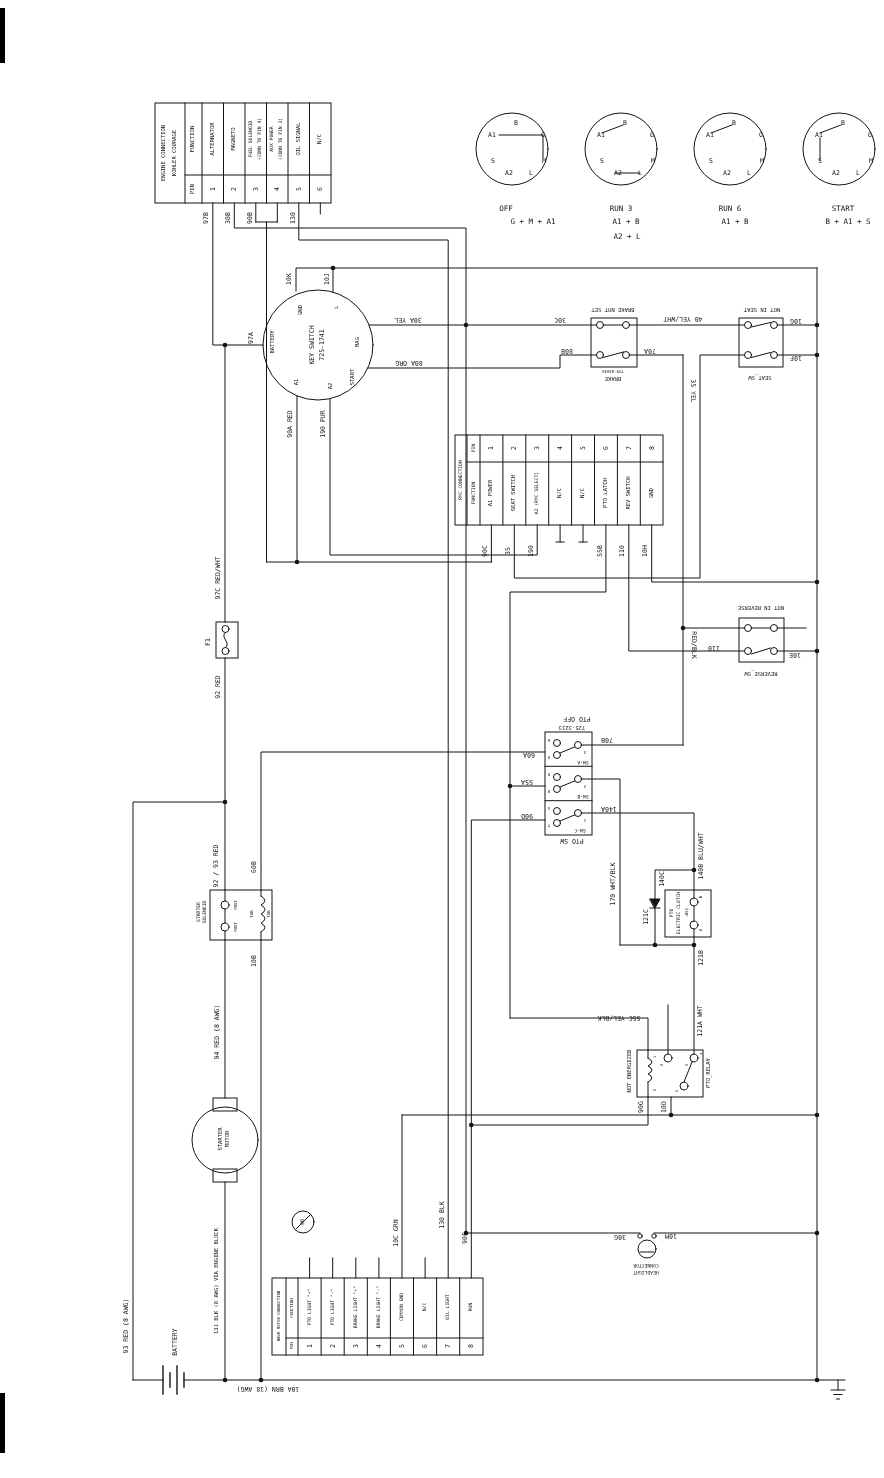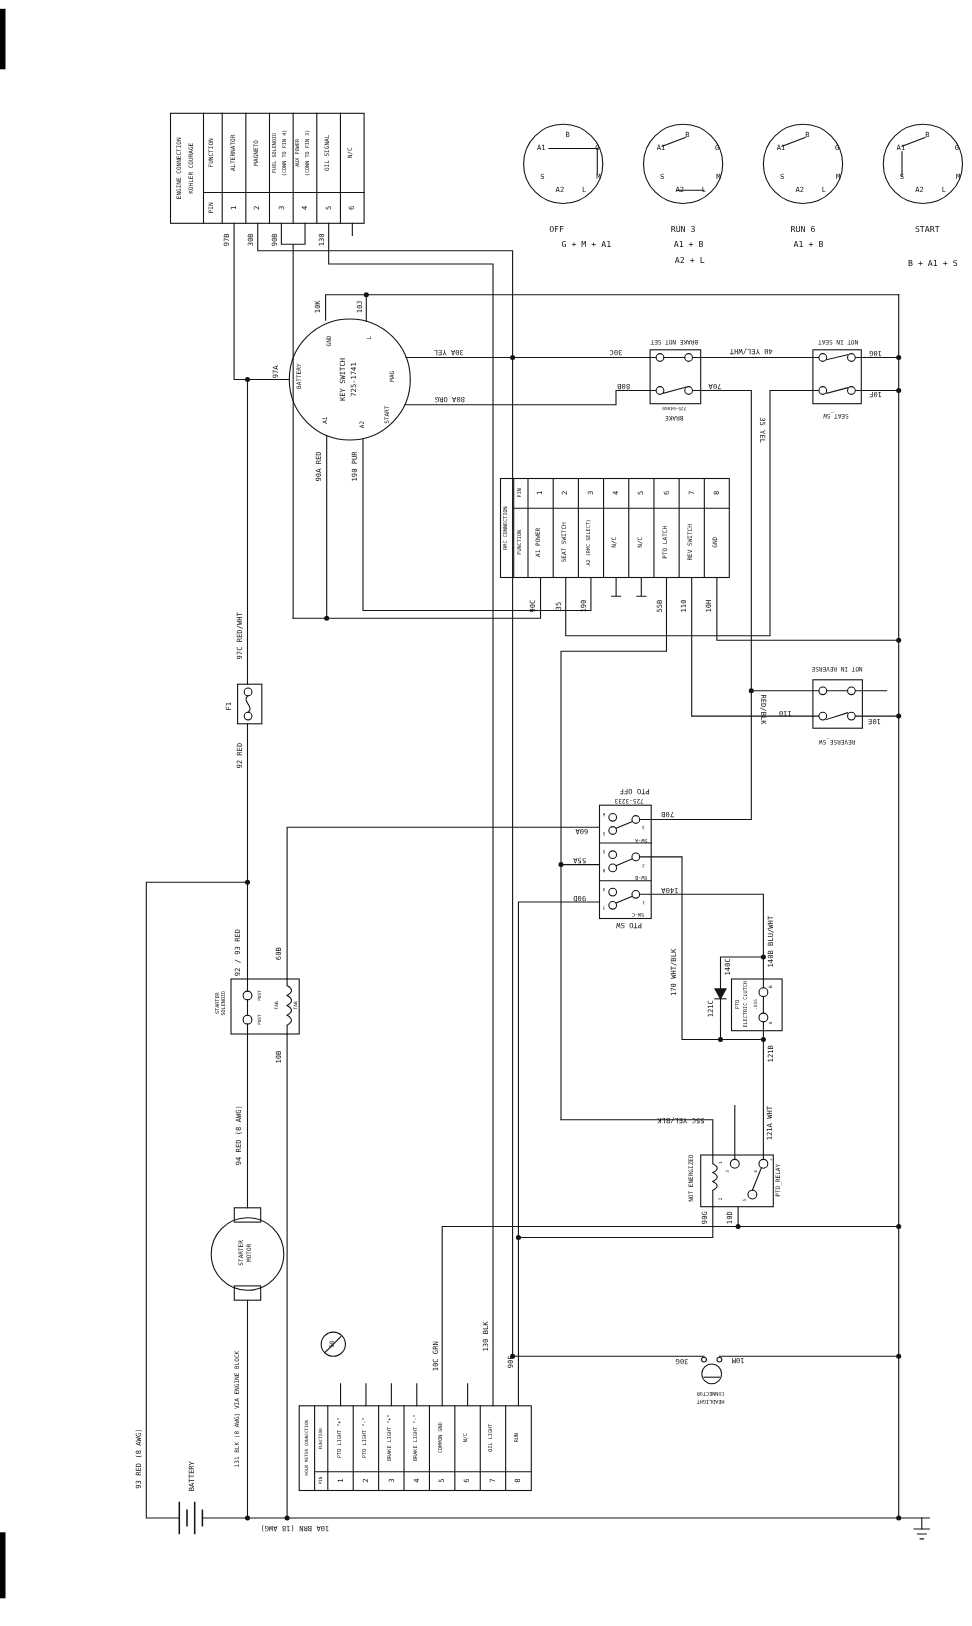--- a/index.html
+++ b/index.html
@@ -262,21 +262,21 @@
 <span class="L" style="left:858px;top:173px">L</span>
 
 <span class="L s8" style="left:506px;top:209px">OFF</span>
 <span class="L s8" style="left:533px;top:222px">G + M + A1</span>
 <span class="L s8" style="left:621px;top:209px">RUN 3</span>
 <span class="L s8" style="left:626px;top:222px">A1 + B</span>
 <span class="L s8" style="left:627px;top:237px">A2 + L</span>
 <span class="L s8" style="left:730px;top:209px">RUN 6</span>
 <span class="L s8" style="left:735px;top:222px">A1 + B</span>
 <span class="L s8" style="left:843px;top:209px">START</span>
-<span class="L s8" style="left:848px;top:240px">B + A1 + S</span>
+<span class="L s8" style="left:848px;top:222px">B + A1 + S</span>
 
 <span class="L vt" style="left:312px;top:345px">KEY SWITCH</span>
 <span class="L vt" style="left:322px;top:345px">725-1741</span>
 <span class="L vt s5" style="left:273px;top:342px">BATTERY</span>
 <span class="L vt s5" style="left:301px;top:310px">GND</span>
 <span class="L vt s5" style="left:337px;top:307px">L</span>
 <span class="L vt s5" style="left:358px;top:342px">MAG</span>
 <span class="L vt s5" style="left:297px;top:382px">A1</span>
 <span class="L vt s5" style="left:331px;top:386px">A2</span>
 <span class="L vt s5" style="left:353px;top:377px">START</span>

